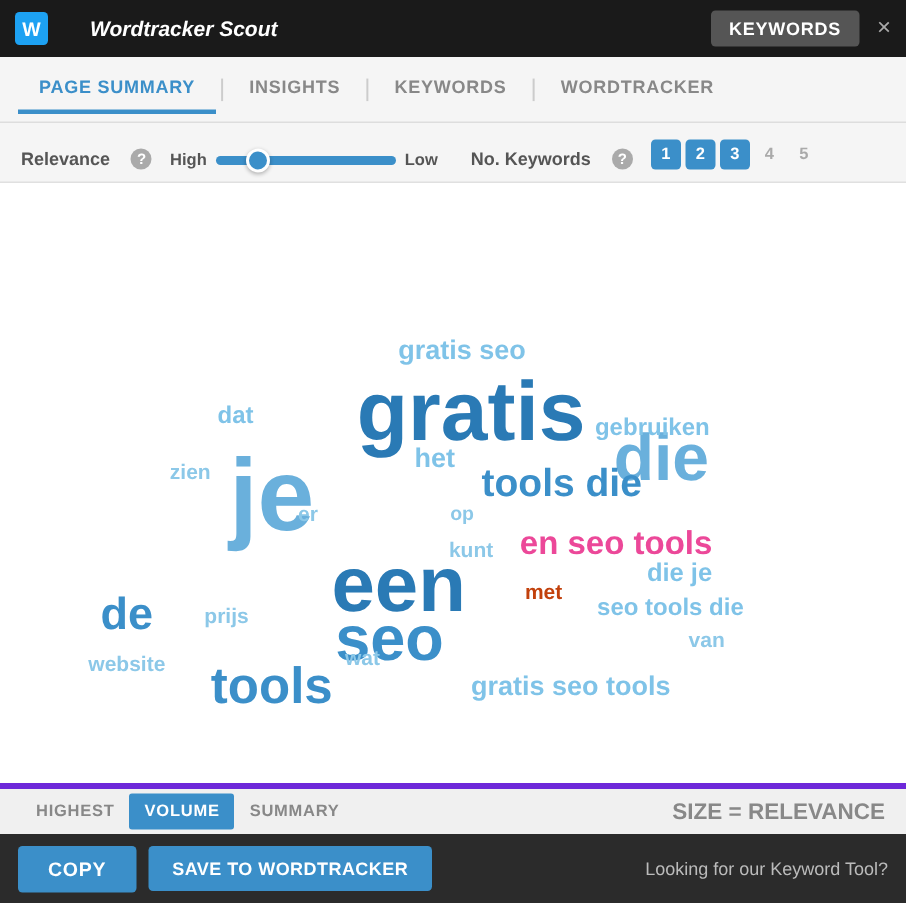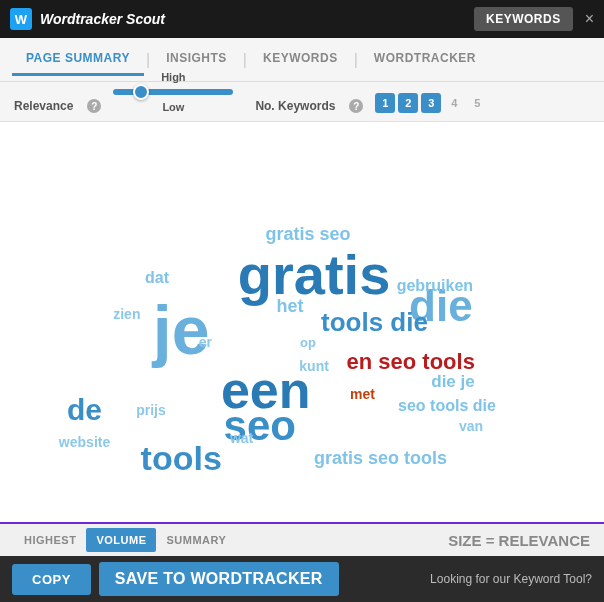--- a/index.html
+++ b/index.html
@@ -40,20 +40,21 @@
       width: 22px;
       height: 22px;
       display: flex;
       align-items: center;
       justify-content: center;
       border-radius: 3px;
     }
     .app-title {
       color: #ccc;
       font-size: 14px;
+      margin-left: 20px;
     }
     .app-title span {
       color: white;
       font-style: italic;
       font-weight: bold;
     }
     .feedback-btn {
       background: #555;
       color: white;
       border: none;
@@ -128,21 +129,20 @@
       border-radius: 50%;
       font-size: 10px;
       font-weight: bold;
       cursor: pointer;
       margin-left: 2px;
     }
     .slider-container {
       display: flex;
       align-items: center;
       gap: 6px;
-      flex-direction: column;
     }
     .slider-label {
       font-size: 11px;
       color: #555;
       font-weight: bold;
     }
     .slider-track {
       width: 120px;
       height: 6px;
       background: #3b8fc9;
@@ -204,21 +204,21 @@
       transform: translate(-50%, -50%);
     }
     
     .legend-bar {
       background: #f0f0f0;
       display: flex;
       align-items: center;
       padding: 0 14px;
       height: 34px;
       flex-shrink: 0;
-      border-top: 2px solid #6d28d9;
+      border-top: 4px solid #6d28d9;
       gap: 0;
     }
     .legend-item {
       font-size: 11px;
       color: #888;
       font-weight: bold;
       letter-spacing: 0.5px;
       padding: 0 10px;
       cursor: pointer;
     }
@@ -255,21 +255,21 @@
       font-weight: bold;
       cursor: pointer;
       border-radius: 3px;
       letter-spacing: 0.5px;
     }
     .save-btn {
       background: #3b8fc9;
       color: white;
       border: none;
       padding: 8px 16px;
-      font-size: 16px;
+      font-size: 12px;
       font-weight: bold;
       cursor: pointer;
       border-radius: 3px;
       letter-spacing: 0.3px;
     }
     .promo-text {
       flex: 1;
       text-align: right;
       color: #bbb;
       font-size: 12px;
@@ -326,21 +326,21 @@
     </div>
   </div>
 
   <div class="word-cloud-area" id="word-cloud">
       <span class="word" style="font-size: 56px; color: rgb(42, 122, 181); left: 314.08px; top: 152px;">gratis</span>
       <span class="word" style="font-size: 68px; color: rgb(106, 176, 220); left: 181.2px; top: 208px;">je</span>
       <span class="word" style="font-size: 52px; color: rgb(42, 122, 181); left: 265.76px; top: 268px;">een</span>
       <span class="word" style="font-size: 42px; color: rgb(59, 143, 201); left: 259.72px; top: 304px;">seo</span>
       <span class="word" style="font-size: 34px; color: rgb(59, 143, 201); left: 181.2px; top: 336px;">tools</span>
       <span class="word" style="font-size: 44px; color: rgb(106, 176, 220); left: 440.92px; top: 184px;">die</span>
-      <span class="word" style="font-size: 22px; color: #b91c1c; left: 410.72px; top: 240px;">en seo tools</span>
+      <span class="word" style="font-size: 22px; color: #ec4899; left: 410.72px; top: 240px;">en seo tools</span>
       <span class="word" style="font-size: 26px; color: rgb(59, 143, 201); left: 374.48px; top: 200px;">tools die</span>
       <span class="word" style="font-size: 18px; color: rgb(127, 195, 232); left: 308.04px; top: 112px;">gratis seo</span>
       <span class="word" style="font-size: 16px; color: rgb(127, 195, 232); left: 434.88px; top: 120px; margin-top: 44px;">gebruiken</span>
       <span class="word" style="font-size: 16px; color: rgb(127, 195, 232); left: 157.04px; top: 156px;">dat</span>
       <span class="word" style="font-size: 18px; color: rgb(127, 195, 232); left: 289.92px; top: 184px;">het</span>
       <span class="word" style="font-size: 14px; color: rgb(140, 200, 232); left: 126.84px; top: 192px;">zien</span>
       <span class="word" style="font-size: 14px; color: rgb(140, 200, 232); left: 205.36px; top: 220px;">er</span>
       <span class="word" style="font-size: 13px; color: rgb(140, 200, 232); left: 308.04px; top: 220px;">op</span>
       <span class="word" style="font-size: 14px; color: rgb(140, 200, 232); left: 314.08px; top: 244px;">kunt</span>
       <span class="word" style="font-size: 14px; color: #c2410c; left: 362.4px; top: 272px; text-align: right;">met</span>

